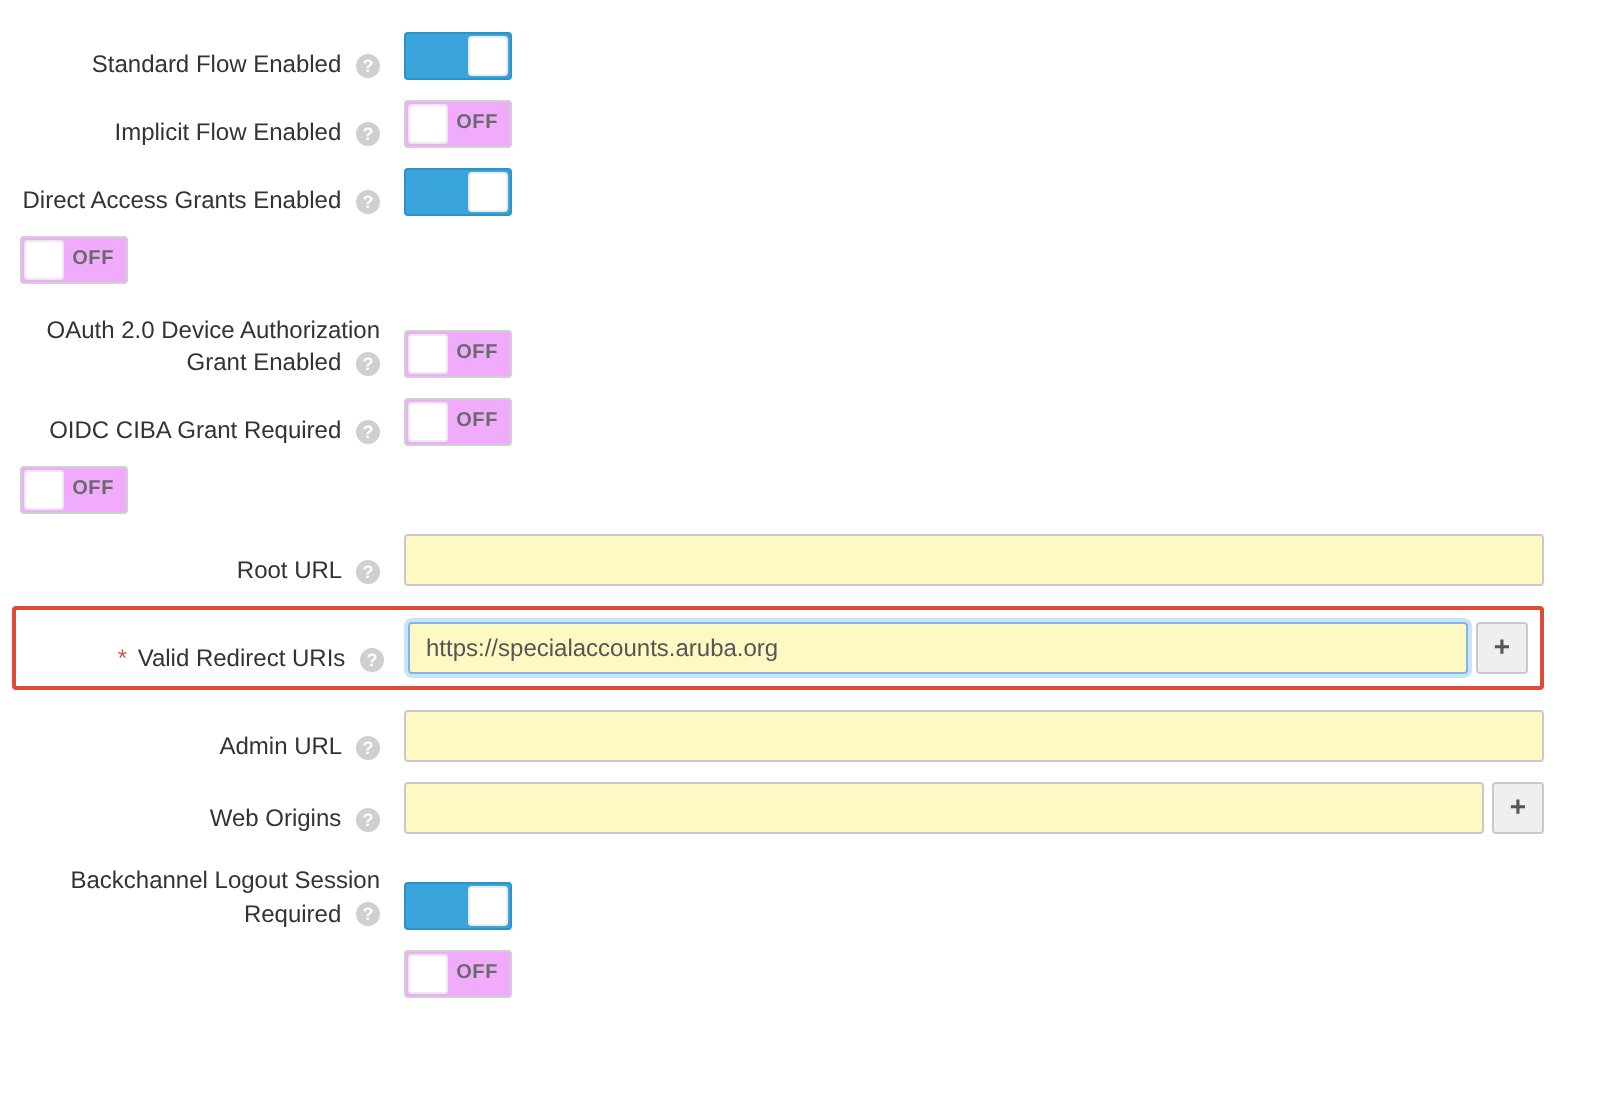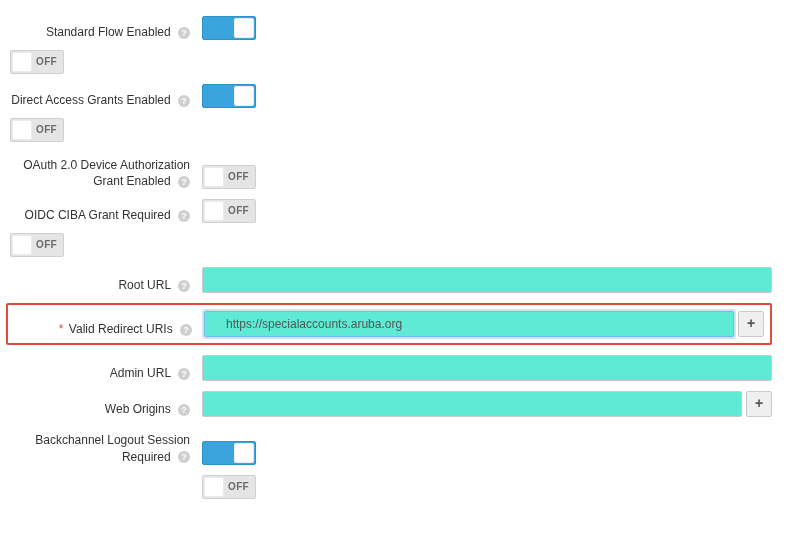--- a/index.html
+++ b/index.html
@@ -53,21 +53,21 @@
     width: 54px;
     height: 24px;
     position: relative;
     border-radius: 2px;
     cursor: pointer;
     font-size: 10px;
     font-weight: 600;
     letter-spacing: 0.3px;
   }
   .toggle.off {
-    background: #e5e5e5;
+    background: #f0abfc;
     border: 1px solid #d0d0d0;
   }
   .toggle.on {
     background: #39a5dc;
     border: 1px solid #2d93c6;
   }
   .toggle .knob {
     position: absolute;
     top: 1px;
     width: 20px;
@@ -87,24 +87,24 @@
   }
   .toggle.on .tlabel { left: 7px; color: #fff; margin-top: 20px; }
   .toggle.off .tlabel { right: 6px; color: #6a6a6a; }
 
   
   .text-input {
     flex: 1;
     height: 26px;
     border: 1px solid #c9c9c9;
     border-radius: 2px;
-    padding: 0 21px;
+    padding: 0 8px;
     font-size: 12px;
     color: #555;
-    background: #5eead4;
+    background: #fef9c3;
   }
   .text-input.active {
     border-color: #7db7e8;
     box-shadow: 0 0 0 2px rgba(102,175,233,0.35);
     outline: none;
   }
 
   
   .plus-btn {
     width: 26px;
@@ -144,20 +144,24 @@
     </div>
     <div class="control-col">
       <div class="toggle on">
         <span class="tlabel">ON</span>
         <span class="knob"></span>
       </div>
     </div>
   </div>
 
   <div class="row">
+    <div class="label-col">
+      <span>Implicit Flow Enabled</span>
+      <span class="help-icon">?</span>
+    </div>
     <div class="control-col">
       <div class="toggle off">
         <span class="knob"></span>
         <span class="tlabel">OFF</span>
       </div>
     </div>
   </div>
 
   <div class="row">
     <div class="label-col">

